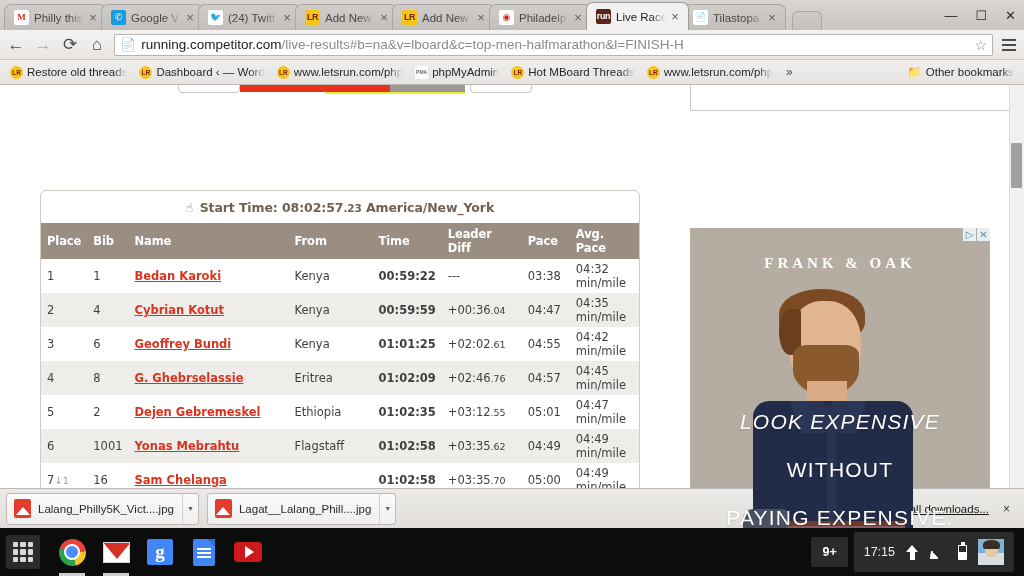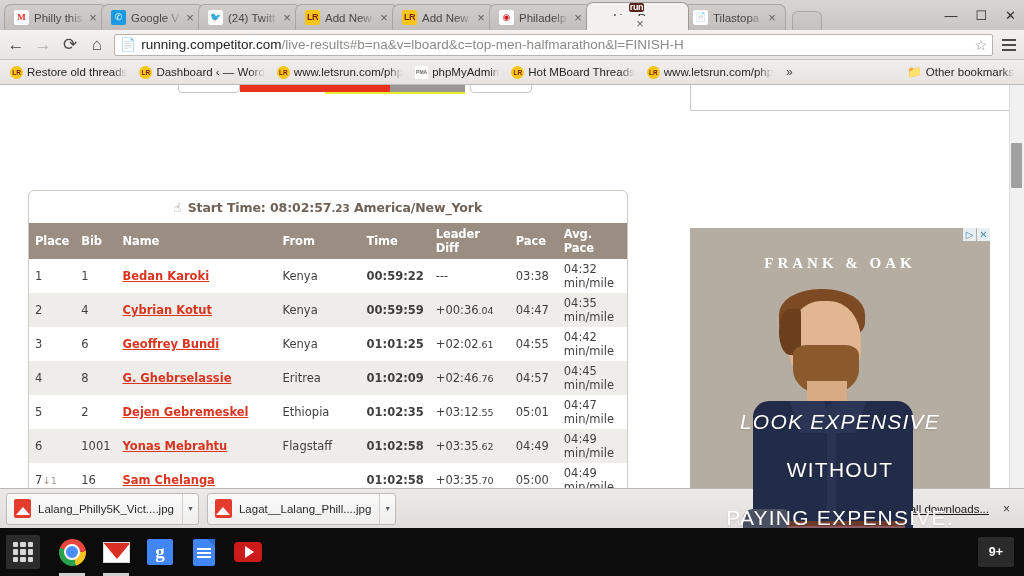--- a/index.html
+++ b/index.html
@@ -40,21 +40,20 @@
     min-width: 103px;
     overflow: hidden;
     cursor: default;
   }
   .tab.active {
     background: #f3f1ef;
     color: #1a1a1a;
     z-index: 5;
     height: 28px;
     border-color: #9d9a97;
-    flex-direction: column;
   }
   .tab .favicon {
     width: 15px; height: 15px; min-width: 15px;
     margin-right: 5px;
     display: inline-flex; align-items: center; justify-content: center;
     font-size: 9px; line-height: 1;
     border-radius: 2px;
   }
   .tab .tabtitle {
     flex: 1 1 auto; white-space: nowrap; overflow: hidden;
@@ -164,21 +163,21 @@
     border:1px solid #c9c5c0; border-radius:4px; background:#fff;
   }
   .seg-left-cap { left:178px; }
   .seg-right-cap { left:470px; }
   .seg-red { position:absolute; left:240px; top:0; width:150px; height:7px; background:#e8301b; }
   .seg-gray { position:absolute; left:390px; top:0; width:75px; height:7px; background:#9b9894; }
   .seg-yellow-under { position:absolute; left:325px; top:7px; width:140px; height:2px; background:#ecec2e; }
 
   
   .card {
-    position:absolute; left:28px; top:105px; width:600px;
+    position:absolute; left:40px; top:105px; width:600px;
     border:1px solid #cfcac4; border-radius:6px;
     background:#fff;
   }
   .start-time {
     text-align:center; padding:9px 0 8px;
     font-size:12.5px; font-weight:bold; color:#6e6258;
     font-family:"DejaVu Sans", sans-serif;
     letter-spacing:-0.1px;
   }
   .start-time .hand { font-weight:normal; color:#8d8278; margin-right:2px; }
@@ -689,16 +688,29 @@
       </div>
     <div class="tb-app">
         <div class="ic-docs"></div>
       </div>
     <div class="tb-app">
         <div class="ic-yt"></div>
       </div>
 
     <div class="tb-right">
       <div class="tb-badge">9+</div>
+      <div class="tb-tray">
+        <span class="tb-time">17:15</span>
+        <span class="tb-icon">
+            <span class="ic-upload"></span>
+          </span>
+        <span class="tb-icon">
+            <span class="ic-wifi"></span>
+          </span>
+        <span class="tb-icon">
+            <span class="ic-batt"></span>
+          </span>
+        <span class="tb-avatar"></span>
+      </div>
     </div>
   </div>
 
 </div>
 
 </body></html>

